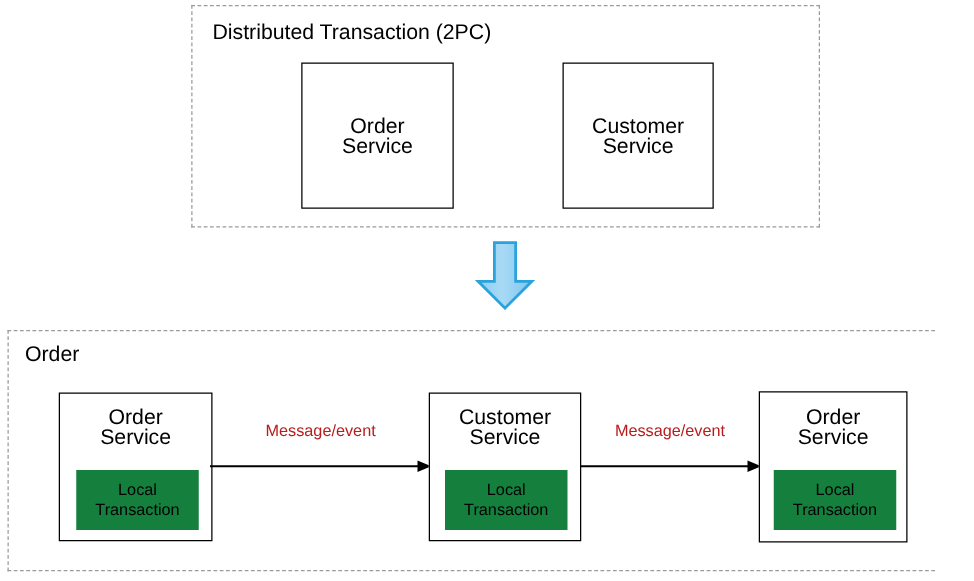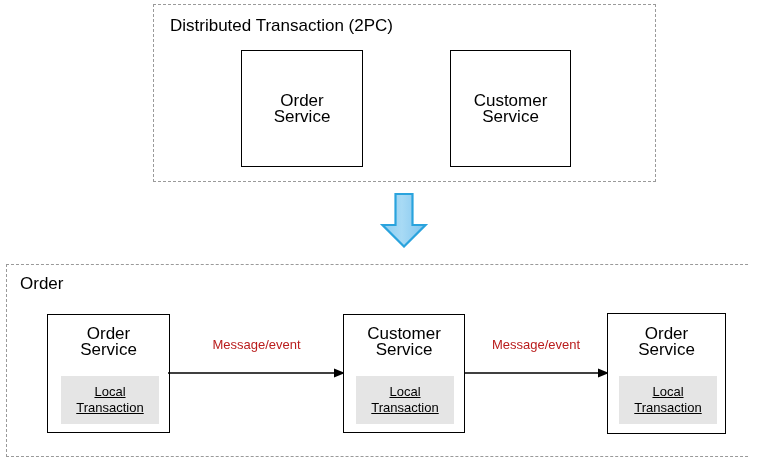--- a/index.html
+++ b/index.html
@@ -42,31 +42,30 @@
     left: 0;
     right: 0;
     text-align: center;
     font-size: 17px;
     line-height: 16px;
     color: #000000;
     white-space: pre-line;
   }
   .local-tx {
     position: absolute;
-    background: #e5e5e5;
+    background: #15803d;
     text-align: center;
     font-size: 13px;
     line-height: 16px;
     color: #000000;
     display: flex;
     align-items: center;
     justify-content: center;
     white-space: pre-line;
     box-sizing: border-box;
-    text-decoration: underline;
   }
   .edge-label {
     position: absolute;
     font-size: 13px;
     line-height: 16px;
     color: #b91c1c;
     text-align: center;
     white-space: nowrap;
   }
   .flow-arrow {

